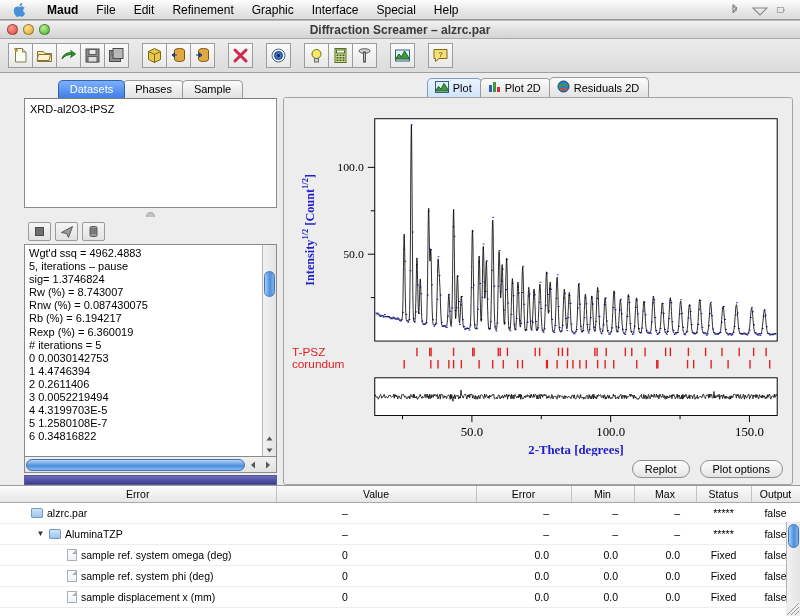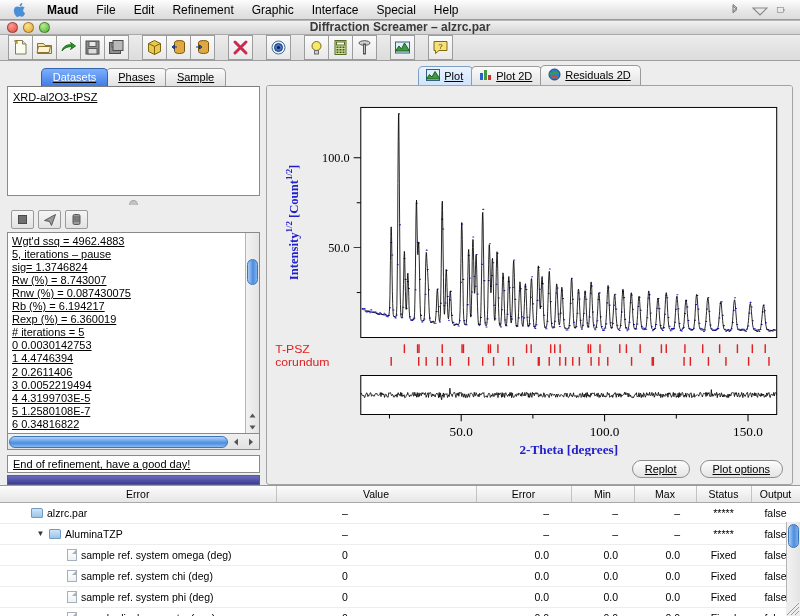--- a/index.html
+++ b/index.html
@@ -62,21 +62,21 @@
   .tbtn {
     width:25px; height:25px;
     background:linear-gradient(#fbfbfb,#e8e8e8);
     border:1px solid #9c9c9c;
     display:flex; align-items:center; justify-content:center;
     margin-right:-1px;
   }
   .tbtn svg { display:block; }
 
   
-  .content { flex:1; display:flex; padding:3px 2px 0 2px;text-decoration:underline; }
+  .content { flex:1; display:flex; padding:3px 2px 0 19px; }
 
   
   .left {
     width:262px; display:flex; flex-direction:column;
     padding:2px 4px 0 5px;
   }
   .tabrow { display:flex; justify-content:center; align-items:flex-end; height:20px; position:relative; }
   .tab {
     font-size:11px; padding:2px 11px 3px 11px;
     border:1px solid #9a9a9a; border-bottom:none;
@@ -459,21 +459,20 @@
                   <path d="M5 0.5l-4 3.5 4 3.5z" fill="#555"></path>
                 </svg>
             </div>
             <div>
               <svg width="6" height="8" viewBox="0 0 6 8">
                   <path d="M1 0.5l4 3.5-4 3.5z" fill="#555"></path>
                 </svg>
             </div>
           </span>
         </div>
-        <div class="statusline">End of refinement, have a good day!</div>
         <div class="progbar"></div>
       </div>
     </div>
 
     <div class="right">
       <div class="plottabrow">
         <span class="ptab active">
           <span>
             <svg width="14" height="12" viewBox="0 0 14 12">
                 <rect x="0.5" y="0.5" width="13" height="11" fill="#dff0fb" stroke="#33617f"></rect>
@@ -673,35 +672,20 @@
             <td style="text-align:right;padding-right:16px">0.0</td>
             <td style="text-align:right;padding-right:16px">0.0</td>
             <td style="text-align:center">Fixed</td>
             <td style="text-align:center">false</td>
           </tr>
           <tr>
             <td>
               <span class="cell-name" style="padding-left:42px">
                 <span class="twisty"></span>
                 <span class="docicon"></span>
-                <span>sample ref. system chi (deg)</span>
-              </span>
-            </td>
-            <td style="text-align:left;padding-left:66px">0</td>
-            <td style="text-align:right;padding-right:22px">0.0</td>
-            <td style="text-align:right;padding-right:16px">0.0</td>
-            <td style="text-align:right;padding-right:16px">0.0</td>
-            <td style="text-align:center">Fixed</td>
-            <td style="text-align:center">false</td>
-          </tr>
-          <tr>
-            <td>
-              <span class="cell-name" style="padding-left:42px">
-                <span class="twisty"></span>
-                <span class="docicon"></span>
                 <span>sample ref. system phi (deg)</span>
               </span>
             </td>
             <td style="text-align:left;padding-left:66px">0</td>
             <td style="text-align:right;padding-right:22px">0.0</td>
             <td style="text-align:right;padding-right:16px">0.0</td>
             <td style="text-align:right;padding-right:16px">0.0</td>
             <td style="text-align:center">Fixed</td>
             <td style="text-align:center">false</td>
           </tr>

